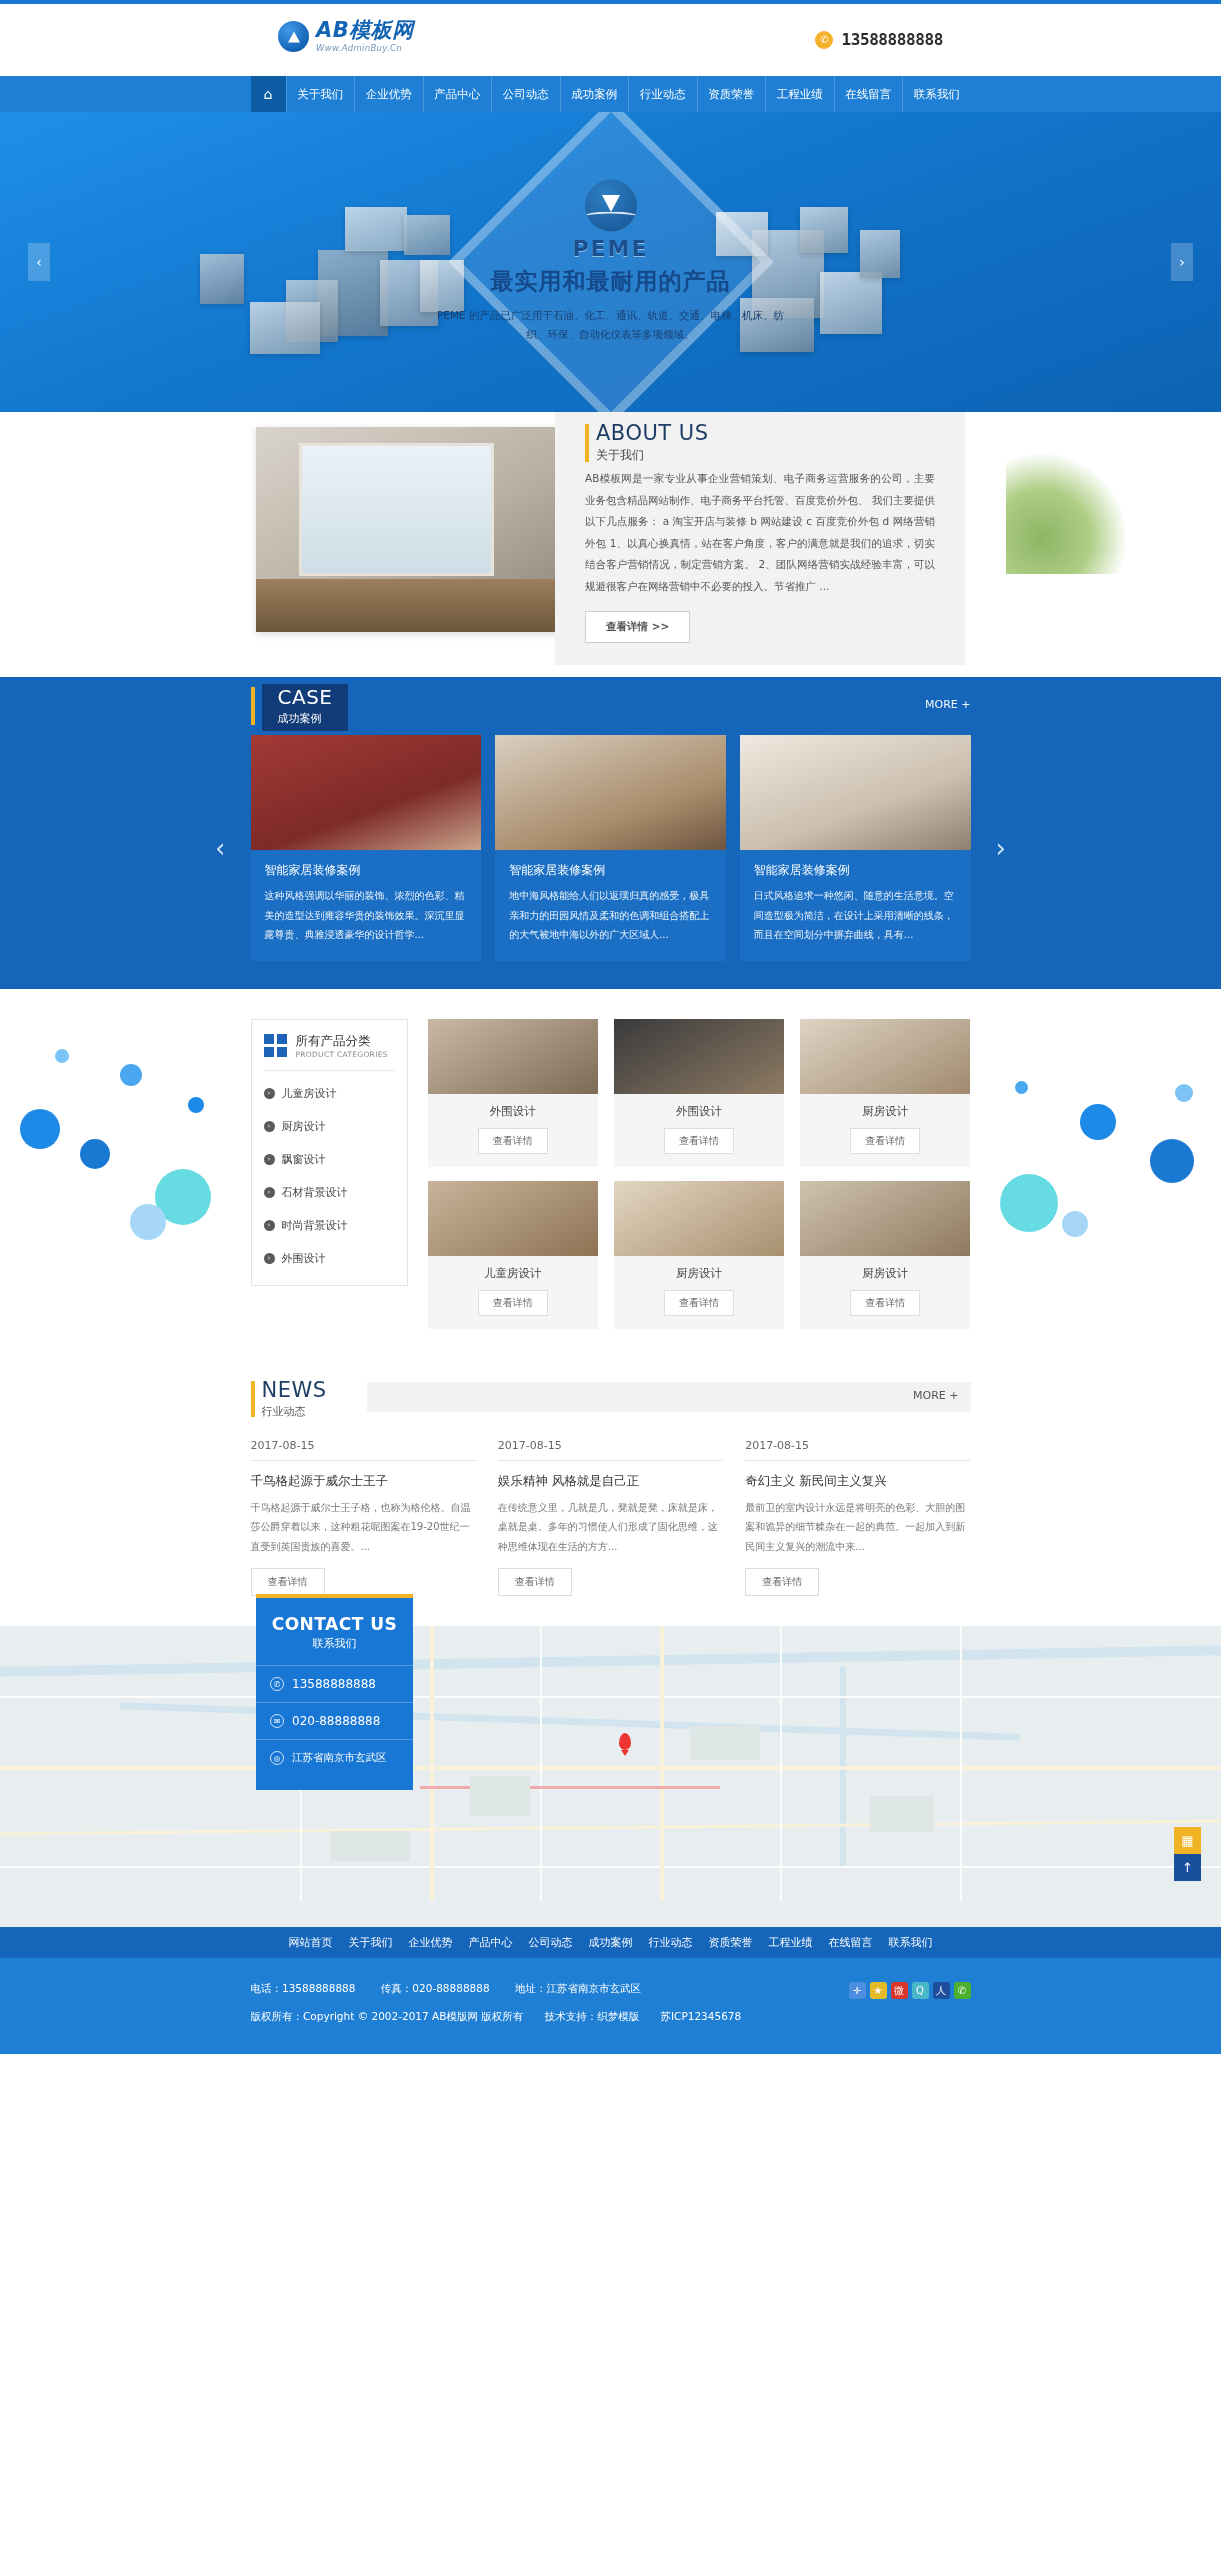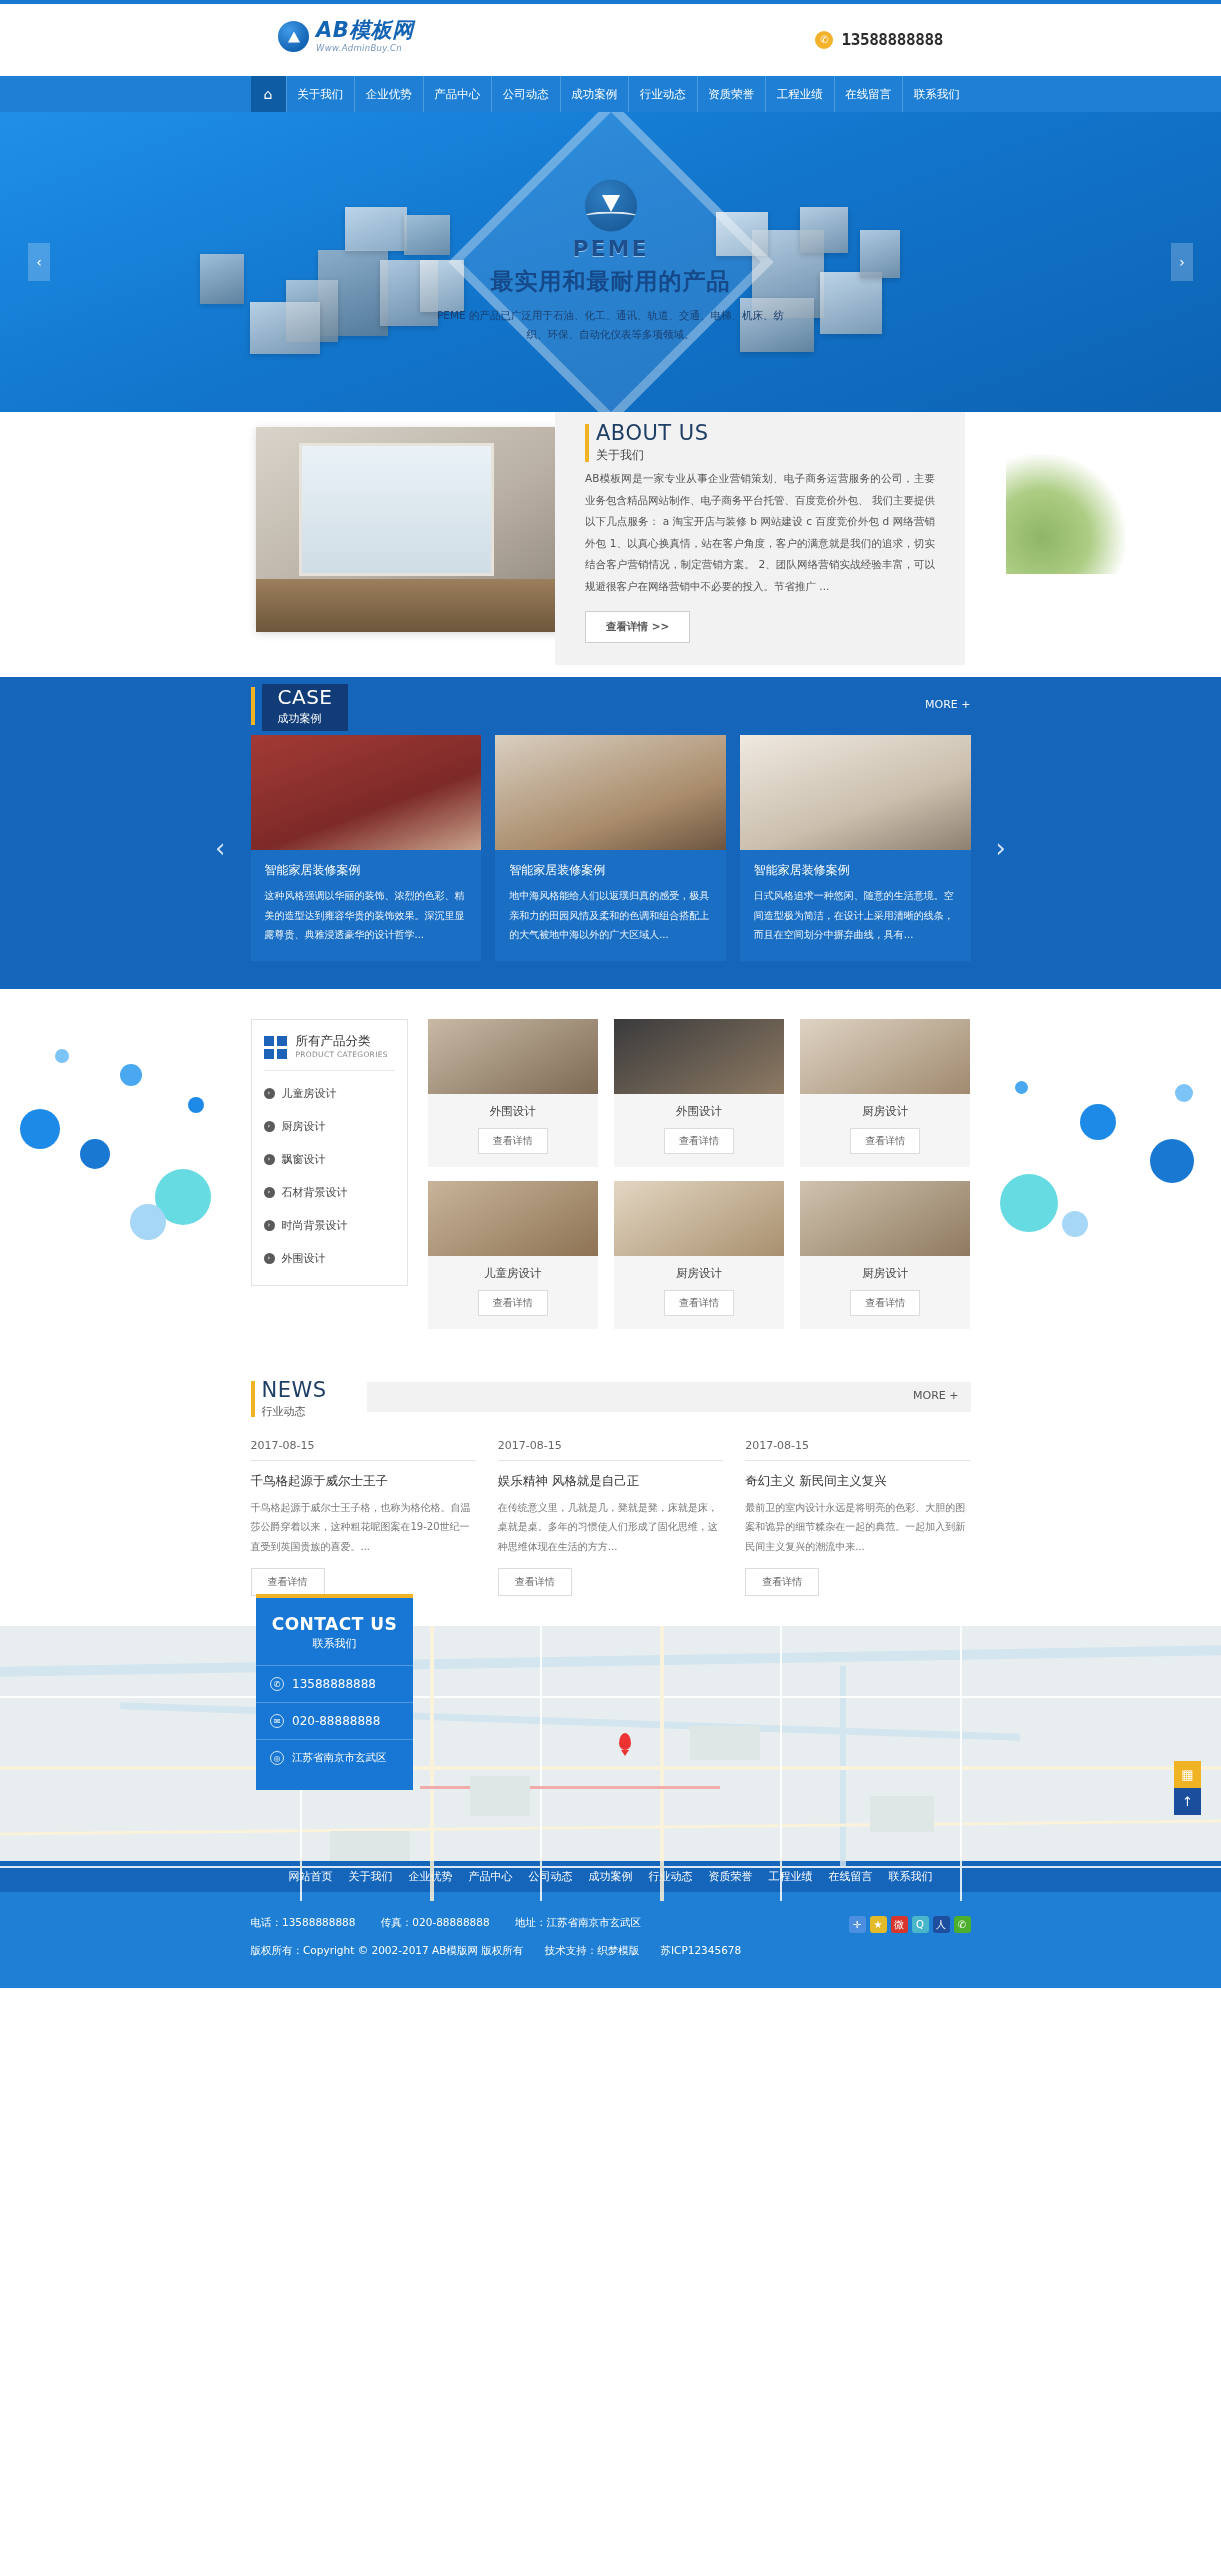--- a/index.html
+++ b/index.html
@@ -183,21 +183,21 @@
   }
   .case-nav.left { left:215px; }
   .case-nav.right { right:215px; }
 
   
   .products { position:relative; padding:30px 0 40px; background:#fff; overflow:hidden; }
   .bubbles { position:absolute; inset:0; pointer-events:none; }
   .bub { position:absolute; border-radius:50%; }
   .prod-inner { width:720px; margin:0 auto; display:flex; gap:20px; position:relative; z-index:2; }
   .cat-box { width:157px; border:1px solid #e3e3e3; background:#fff; flex:none; align-self:flex-start; }
-  .cat-head { display:flex; align-items:flex-end; gap:9px; padding:14px 12px 11px; }
+  .cat-head { display:flex; align-items:flex-start; gap:9px; padding:14px 12px 11px; }
   .cat-dots { display:grid; grid-template-columns:10px 10px; grid-gap:3px; }
   .cat-dots i { width:10px; height:10px; background:#1e63b8; display:block; }
   .cat-t1 { font-size:12.5px; color:#333; line-height:1.15; }
   .cat-t2 { font-size:7.5px; color:#888; letter-spacing:.3px; margin-top:2px; }
   .cat-sep { height:1px; background:#e9e9e9; margin:0 12px; }
   .cat-list { padding:6px 0 10px; }
   .cat-item {
     display:flex; align-items:center; gap:7px; padding:9px 12px; font-size:11px; color:#444; cursor:pointer;
   }
   .cat-ico {
@@ -235,21 +235,21 @@
   .news-item { flex:1; }
   .news-date { font-size:11px; color:#666; padding-bottom:8px; border-bottom:1px solid #e4e4e4; }
   .news-title { font-size:12.5px; color:#333; margin:12px 0 8px; }
   .news-desc { font-size:10px; line-height:1.95; color:#777; }
   .news-btn {
     display:inline-block; margin-top:12px; padding:6px 16px;
     border:1px solid #dcdcdc; background:#fff; font-size:10px; color:#666; cursor:pointer;
   }
 
   
-  .contact { position:relative; height:235px; }
+  .contact { position:relative; height:301px; }
   .map {
     position:absolute; inset:0;
     background:#e8eef0;
   }
   .map-grid { position:absolute; inset:0; opacity:.85; }
   .road { position:absolute; background:#fff; }
   .road.major { background:#fdf3d6; }
   .road.hi { background:#f2a0a0; }
   .water { position:absolute; background:#cfe4ef; }
   .blk { position:absolute; background:#dde6e4; }

